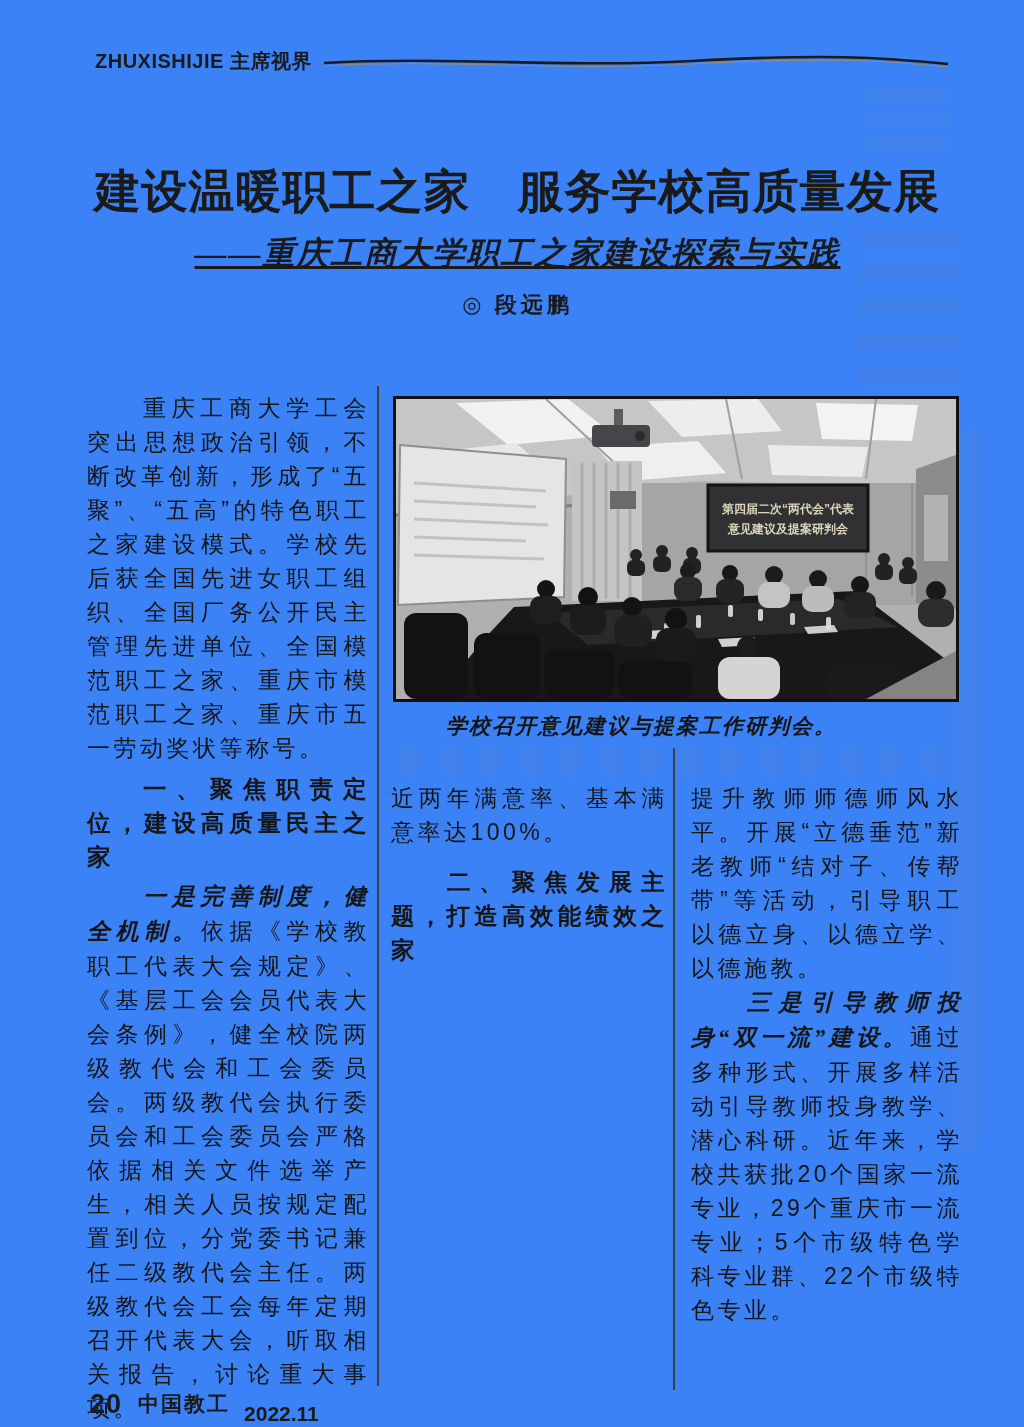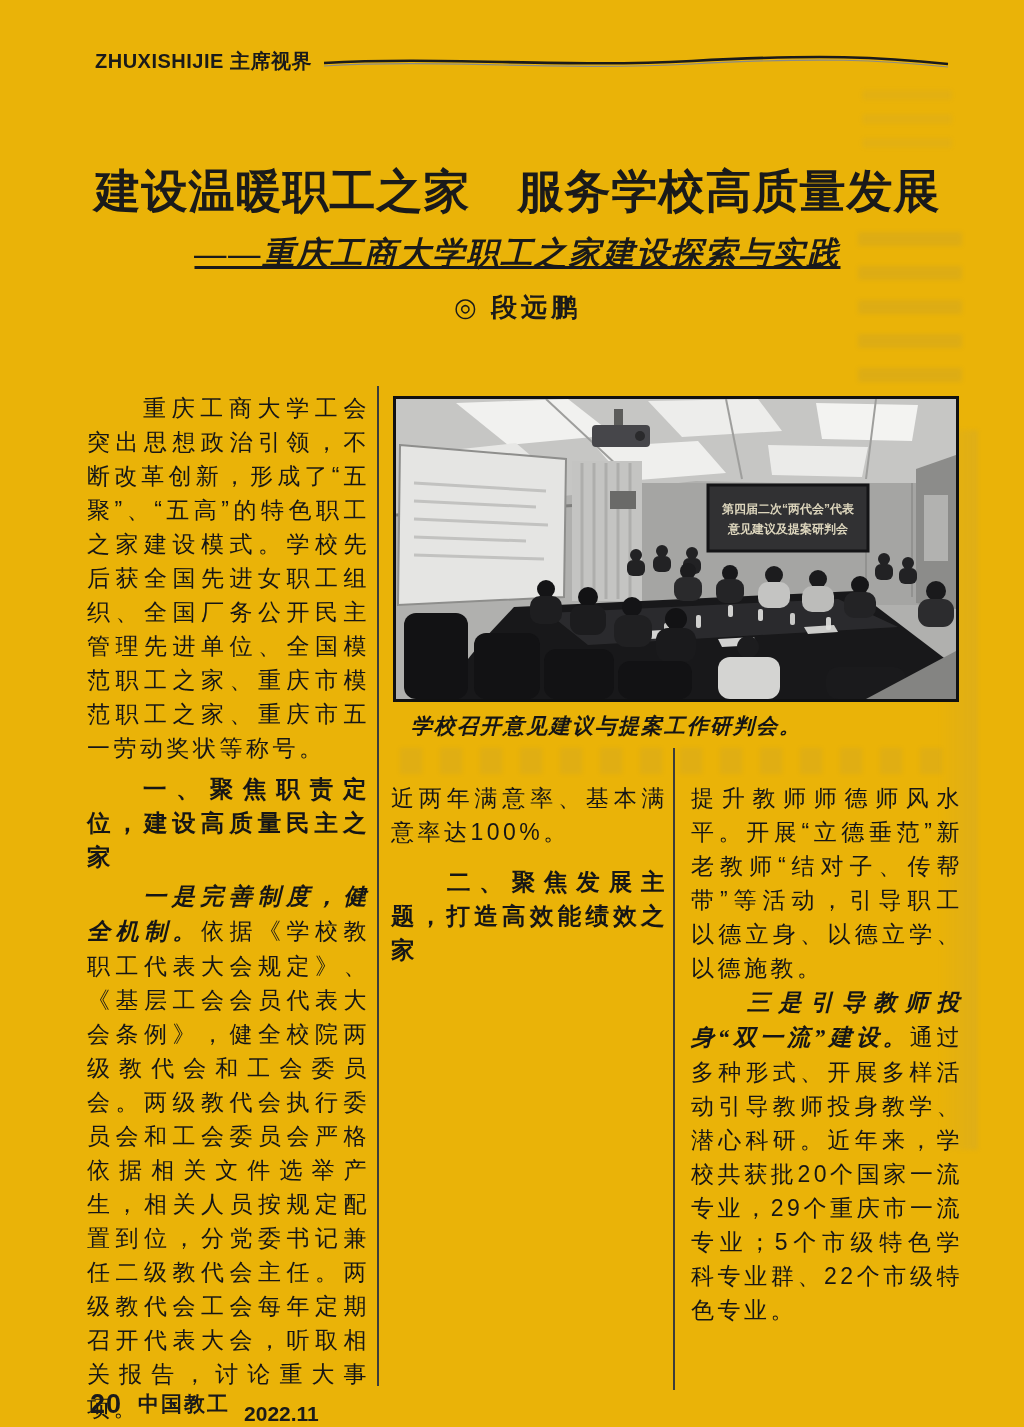--- a/index.html
+++ b/index.html
@@ -1,34 +1,34 @@
 <!DOCTYPE html>
 <html><head>
 <meta charset="utf-8">
 <style>
   html,body{margin:0;padding:0;background:#e9e8e5;}
   .page{
     position:relative;width:1024px;height:1427px;margin:0 auto;
-    background:#eab308;overflow:hidden;
+    background:#3b82f6;overflow:hidden;
     font-family:"Liberation Sans","DejaVu Sans",sans-serif;
     color:#1a1a1a;
   }
   
   .hdr{position:absolute;left:95px;top:48px;display:flex;align-items:center;}
   .hdr-label{font-size:20px;font-weight:600;letter-spacing:.5px;white-space:nowrap;}
   .hdr-rule{margin-left:10px;display:block;}
   
   .title{position:absolute;left:70px;top:161px;width:895px;text-align:center;
     font-size:46px;font-weight:900;letter-spacing:1px;white-space:nowrap;}
   .subtitle{position:absolute;left:70px;top:232px;width:895px;text-align:center;
     font-family:"Liberation Serif","DejaVu Serif",serif;font-style:italic;
     font-size:32px;font-weight:700;letter-spacing:2px;white-space:nowrap;text-decoration:underline;}
   .author{position:absolute;left:70px;top:290px;width:895px;text-align:center;
     font-family:"Liberation Serif","DejaVu Serif",serif;
-    font-size:26px;font-weight:700;letter-spacing:4px;}
+    font-size:22px;font-weight:700;letter-spacing:4px;}
   
   .vrule{position:absolute;width:2px;background:#3d3d3b;}
   .vrule.r1{left:377px;top:386px;height:1000px;}
   .vrule.r2{left:673px;top:748px;height:642px;}
   
   .col{position:absolute;font-size:23px;line-height:34px;letter-spacing:3.5px;
     text-align:justify;color:#161616;}
   .col p{margin:0;text-indent:56px;}
   .col p.cont{text-indent:0;}
   .col h3{margin:7px 0 5px;font-size:23.5px;font-weight:800;text-indent:56px;
@@ -36,21 +36,21 @@
   .col h3.gap{margin-top:16px;}
   .lead{font-family:"Liberation Serif","DejaVu Serif",serif;font-style:italic;
     font-weight:700;}
   .c-left{left:87px;top:391px;width:283px;}
   .c-mid{left:391px;top:781px;width:277px;}
   .c-right{left:691px;top:781px;width:272px;}
   
   .photo{position:absolute;left:393px;top:396px;width:566px;height:306px;
     border:3px solid #111;box-sizing:border-box;background:#b4b4b2;}
   .photo svg{display:block;width:100%;height:100%;}
-  .caption{position:absolute;left:375px;top:712px;width:566px;
+  .caption{position:absolute;left:410px;top:712px;width:566px;
     font-family:"Liberation Serif","DejaVu Serif",serif;font-style:italic;
     font-weight:700;font-size:21px;letter-spacing:2px;padding-left:36px;
     box-sizing:border-box;color:#151515;}
   
   .footer{position:absolute;left:90px;top:1382px;display:flex;align-items:center;}
   .pgnum{font-size:27px;font-weight:900;letter-spacing:1px;}
   .journal{font-size:21px;font-weight:700;margin-left:16px;letter-spacing:2px;}
   .issue{font-size:21px;font-weight:700;margin-left:14px;margin-top:20px;}
   
   .smudge{position:absolute;pointer-events:none;filter:blur(2px);opacity:.5;}

